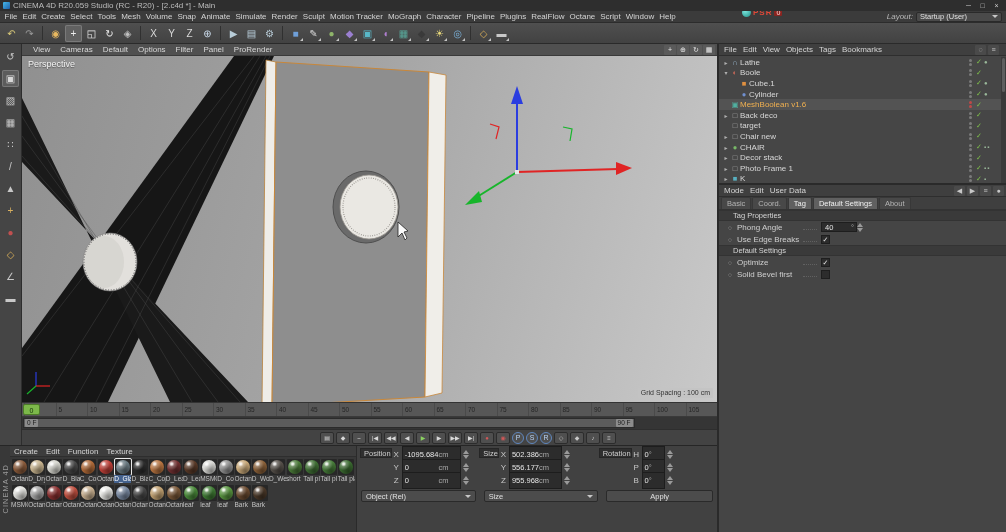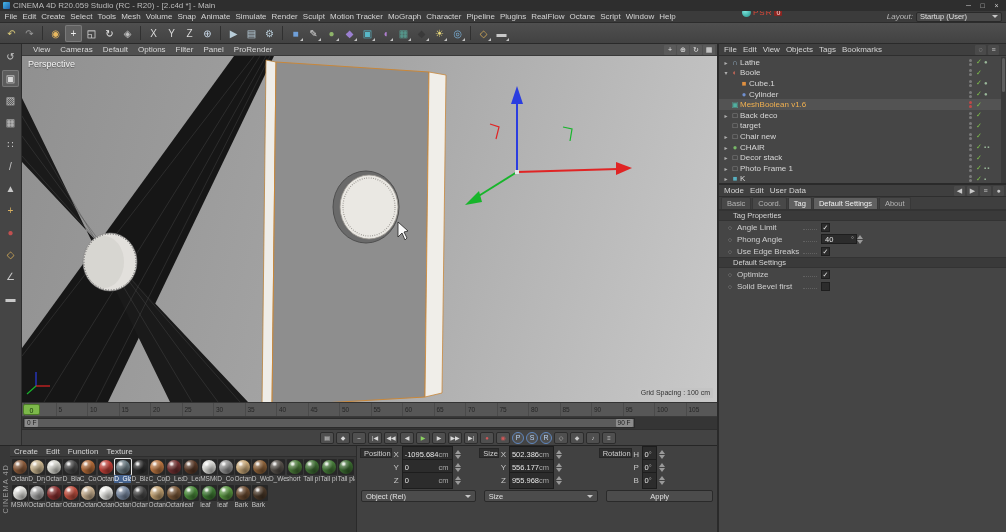--- a/index.html
+++ b/index.html
@@ -15,21 +15,21 @@
   .win-controls{margin-left:auto;display:flex;gap:1px;}
   .win-btn{width:13px;height:9px;font-size:7px;line-height:9px;text-align:center;color:#cfcfcf;cursor:default;}
 
   
   .menubar{position:absolute;left:0;top:11px;right:0;height:12px;background:#3b3b3b;display:flex;
            align-items:center;font-size:8px;border-bottom:1px solid #2c2c2c;z-index:20;padding-left:2px;}
   .menus{display:flex;height:100%;align-items:center;}
   .menu-item{padding:0 2.5px;white-space:nowrap;color:#d4d4d4;}
   .psr-group{position:absolute;left:742px;top:-9px;height:20px;display:flex;align-items:center;gap:2px;z-index:40;}
   .octane-icon{width:9px;height:9px;border-radius:50%;background:radial-gradient(circle at 35% 30%,#7fe8e0,#1f8f86);}
-  .psr-text{color:#e04838;font-weight:normal;font-size:8px;letter-spacing:1px;}
+  .psr-text{color:#e04838;font-weight:bold;font-size:8px;letter-spacing:1px;}
   .psr-badge{background:#8a2420;color:#ffdede;font-size:7px;padding:0 2px;border-radius:1px;}
   .layout-group{margin-left:auto;display:flex;align-items:center;gap:3px;padding-right:4px;}
   .layout-label{color:#b8b8b8;font-style:italic;}
   .layout-select{display:flex;align-items:center;gap:4px;background:#4a4a4a;border:1px solid #2a2a2a;
                  border-radius:2px;height:10px;padding:0 3px;min-width:86px;font-size:7.5px;color:#e0e0e0;}
   .dd-arrow{width:0;height:0;border-left:3px solid transparent;border-right:3px solid transparent;
             border-top:3px solid #c8c8c8;margin-left:auto;}
 
   
   .toolbar{position:absolute;left:0;top:23px;right:0;height:21px;background:linear-gradient(#4f4f4f,#424242);
@@ -96,21 +96,21 @@
   .mat-cell.selected .mat-thumb{outline:1px solid #e8e8e8;}
   .mat-cell.selected .mat-name{background:#44628e;color:#fff;}
   .coords{flex:1;background:#414141;border-left:1px solid #2a2a2a;padding:2px 3px;display:flex;flex-direction:column;}
   .coords-grid{display:flex;gap:4px;}
   .coord-col{flex:1;display:flex;flex-direction:row;gap:1px;}
   .coord-header{height:10px;background:#2f2f2f;border:1px solid #262626;font-size:7.5px;line-height:9px;padding-left:3px;color:#cfcfcf;}
   .coord-row{display:flex;align-items:center;gap:2px;height:13px;}
   .axis{width:7px;font-size:8px;color:#c8c8c8;text-align:center;}
   .cfield{flex:1;height:17px;background:#2c2c2c;border:1px solid #1d1d1d;display:flex;align-items:center;font-size:7.5px;overflow:hidden;}
   .cfield .val{padding-left:2px;color:#e4e4e4;white-space:nowrap;}
-  .cfield .unit{margin-left:auto;padding-right:4px;color:#a8a8a8;}
+  .cfield .unit{margin-left:auto;padding-right:12px;color:#a8a8a8;}
   .cspin,.am-spin{display:flex;flex-direction:column;justify-content:center;gap:1px;width:7px;}
   .cspin i,.am-spin i{display:block;width:0;height:0;border-left:3px solid transparent;border-right:3px solid transparent;}
   .cspin i.up,.am-spin i.up{border-bottom:4px solid #9a9a9a;}
   .cspin i.dn,.am-spin i.dn{border-top:4px solid #9a9a9a;}
   .coords-footer{display:flex;gap:8px;margin-top:3px;padding:0 1px;align-items:center;}
   .cdrop{flex:1;height:12px;background:#4c4c4c;border:1px solid #2a2a2a;border-radius:2px;display:flex;align-items:center;
          font-size:7.5px;padding:0 4px;color:#e0e0e0;gap:4px;}
   .capply{flex:1;height:12px;background:#4c4c4c;border:1px solid #2a2a2a;border-radius:2px;text-align:center;
           font-size:7.5px;line-height:11px;color:#e0e0e0;}
 
@@ -1289,27 +1289,20 @@
           <span class="am-tab active">Tag</span>
           <span class="am-tab active">Default Settings</span>
           <span class="am-tab">About</span>
         </div>
       <div>
 
           <div>
             <div class="am-section">Tag Properties</div>
             <div>
 
-                <div class="am-row">
-                  <span class="kdot">○</span>
-                  <span class="am-label">Angle Limit</span>
-                  <span class="leader"></span>
-                  <span class="am-check">✓</span>
-
-                </div>
 
                 <div class="am-row">
                   <span class="kdot">○</span>
                   <span class="am-label">Phong Angle</span>
                   <span class="leader"></span>
 
                   <span class="am-field">
                     <span class="val">40</span>
                     <span class="unit">°</span>
                   </span>

